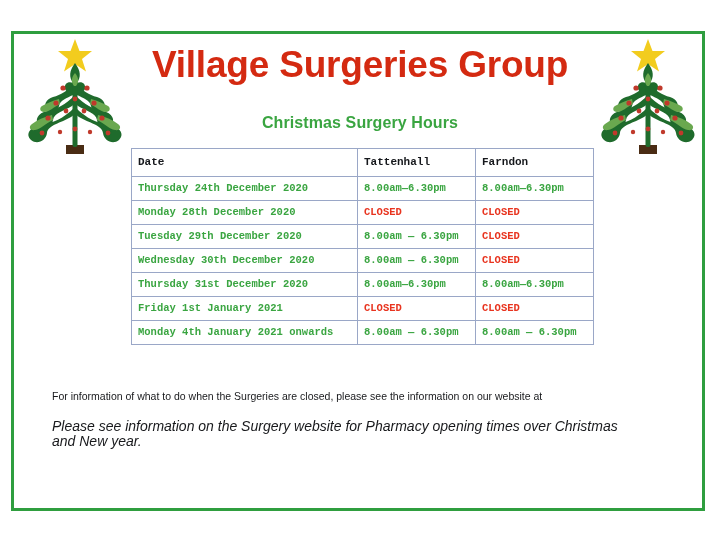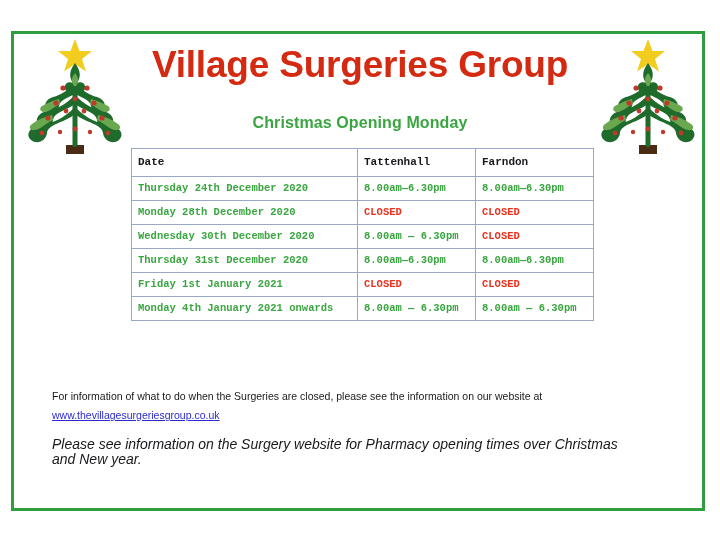--- a/index.html
+++ b/index.html
@@ -236,21 +236,21 @@
           <circle cx="23" cy="100" r="2.4"></circle>
           <circle cx="89" cy="100" r="2.4"></circle>
           <circle cx="41" cy="99" r="2.2"></circle>
           <circle cx="71" cy="99" r="2.2"></circle>
         </g>
       </g>
     </svg>
   </div>
 
   <div id="title">Village Surgeries Group</div>
-  <div id="subtitle">Christmas Opening Monday</div>
+  <div id="subtitle">Christmas Surgery Hours</div>
 
   <table id="hours-table">
     <colgroup>
       <col class="c-date">
         <col class="c-tat">
         <col class="c-far">
     </colgroup>
     <thead>
       <tr>
         <th>Date</th>
@@ -263,20 +263,25 @@
         <td class="col-date">Thursday 24th December 2020</td>
         <td class="val-open">8.00am—6.30pm</td>
         <td class="val-open">8.00am—6.30pm</td>
       </tr>
       <tr>
         <td class="col-date">Monday 28th December 2020</td>
         <td class="val-closed">CLOSED</td>
         <td class="val-closed">CLOSED</td>
       </tr>
       <tr>
+        <td class="col-date">Tuesday 29th December 2020</td>
+        <td class="val-open">8.00am — 6.30pm</td>
+        <td class="val-closed">CLOSED</td>
+      </tr>
+      <tr>
         <td class="col-date">Wednesday 30th  December 2020</td>
         <td class="val-open">8.00am — 6.30pm</td>
         <td class="val-closed">CLOSED</td>
       </tr>
       <tr>
         <td class="col-date">Thursday 31st December 2020</td>
         <td class="val-open">8.00am—6.30pm</td>
         <td class="val-open">8.00am—6.30pm</td>
       </tr>
       <tr>
@@ -287,17 +292,16 @@
       <tr>
         <td class="col-date">Monday 4th January 2021 onwards</td>
         <td class="val-open">8.00am — 6.30pm</td>
         <td class="val-open">8.00am — 6.30pm</td>
       </tr>
     </tbody>
   </table>
 
   <div id="footer">
     <div class="foot-line">For information of what to do when the Surgeries are closed, please see the information on our website at</div>
-    <a id="footer-link" href="#">www.thevillagesurgeriesgroup.co.uk</a>
     <div id="footer-note">Please see information on the Surgery website for Pharmacy opening times over Christmas and New year.</div>
   </div>
 
 </div>
 
 </body></html>

